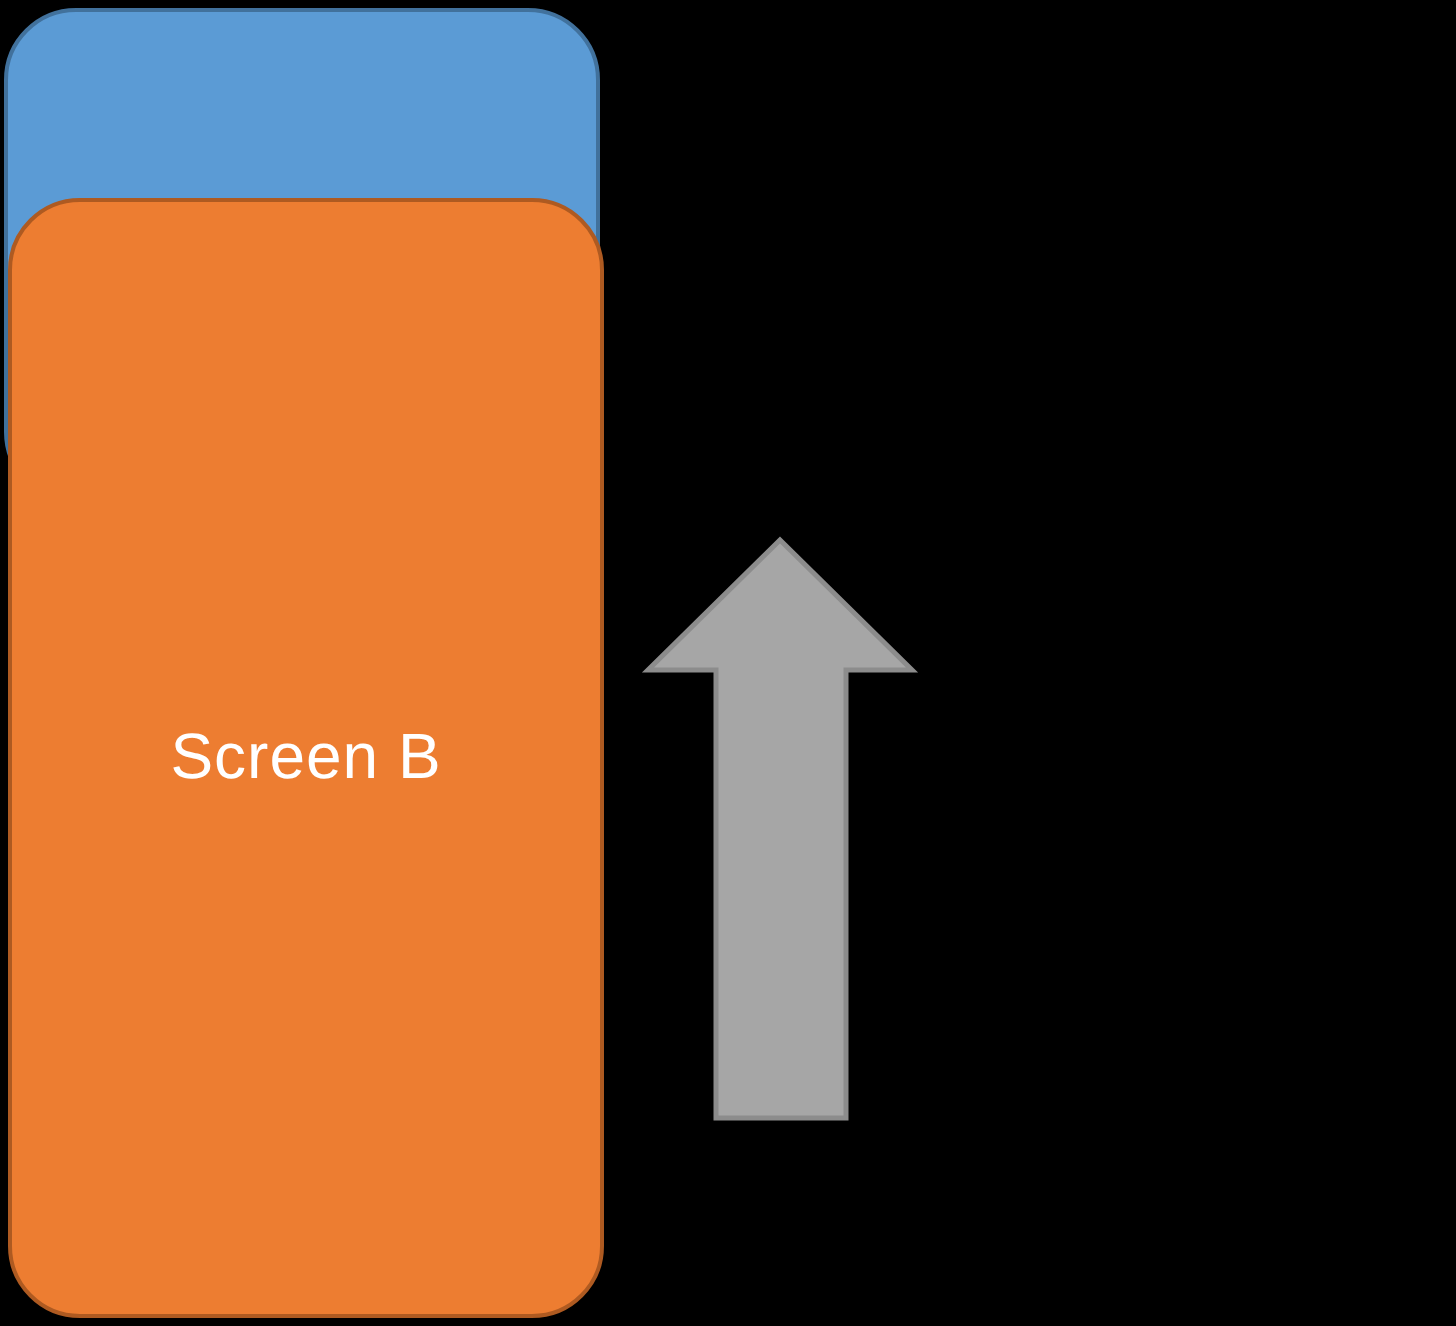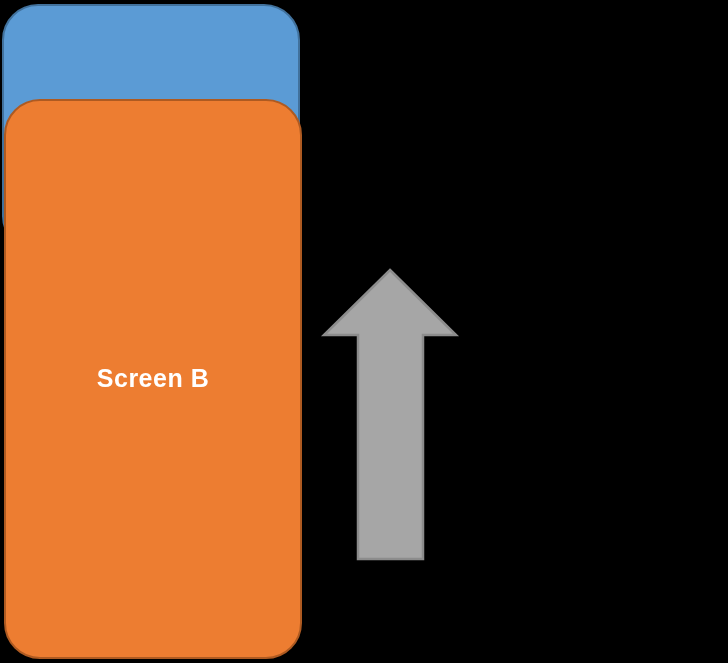--- a/index.html
+++ b/index.html
@@ -32,25 +32,24 @@
     left: 4px;
     top: 99px;
     width: 298px;
     height: 560px;
     z-index: 2;
     display: flex;
     align-items: center;
     justify-content: center;
   }
   .front-screen .shape-label {
-    font-size: 25px;
+    font-size: 32px;
     line-height: 1;
     letter-spacing: 0.5px;
     padding-bottom: 2px;
-    font-weight: bold;
   }
   .up-arrow-svg {
     position: absolute;
     left: 320px;
     top: 266px;
     width: 140px;
     height: 297px;
     z-index: 2;
   }
 </style>

